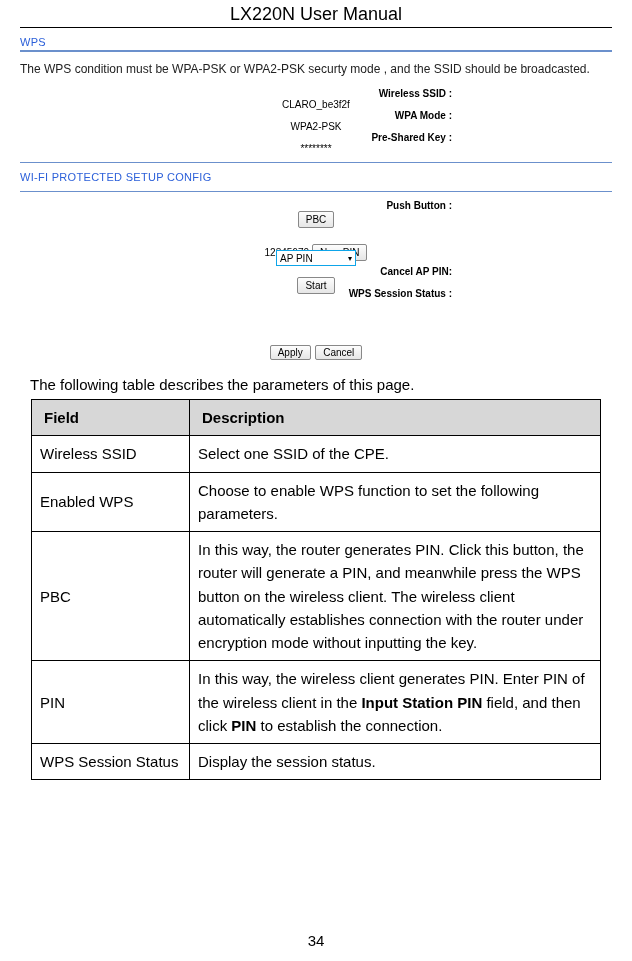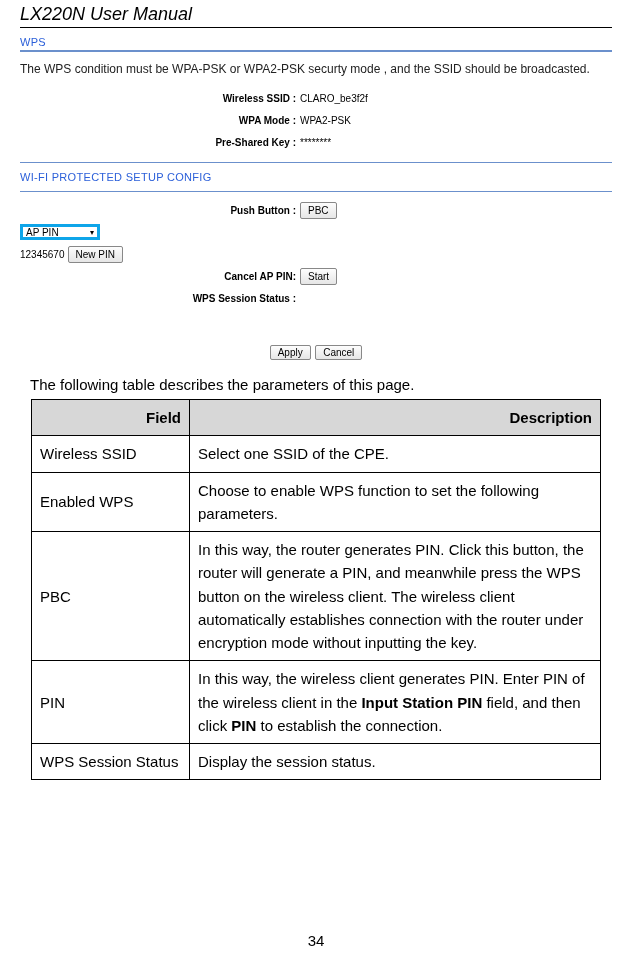--- a/index.html
+++ b/index.html
@@ -6,26 +6,25 @@
     body {
       width: 632px;
       height: 961px;
       background: #fff;
       font-family: Arial, Helvetica, sans-serif;
       color: #000;
       position: relative;
       padding: 0 20px;
     }
     .page-header {
-      text-align: left;
+      text-align: center;
       font-size: 18px;
       padding: 4px 0 2px;
       border-bottom: 1px solid #000;
       margin-bottom: 8px;
-      font-style: italic;
     }
     .section-title {
       color: #2b5fd9;
       font-size: 11px;
       font-weight: normal;
       margin: 6px 0 2px 0;
       letter-spacing: 0.3px;
     }
     .hr-thick {
       height: 2px;
@@ -47,20 +46,21 @@
     .kv-block {
       font-size: 10px;
       margin: 8px auto 10px;
       width: 100%;
     }
     .kv-row {
       display: flex;
       align-items: center;
       height: 20px;
       margin-bottom: 2px;
+      flex-direction: column;
     }
     .kv-label {
       width: 280px;
       text-align: right;
       font-weight: bold;
       padding-right: 4px;
     }
     .kv-value {
       display: flex;
       align-items: center;
@@ -83,27 +83,28 @@
       padding: 1px 7px;
       border: 1px solid #888;
       background: linear-gradient(#fdfdfd,#e6e6e6);
       border-radius: 2px;
       cursor: pointer;
       line-height: 1.3;
     }
     .select-sm {
       font-size: 10px;
       height: 16px;
-      border: 3px solid #0ea5e9;
+      border: 1px solid #0ea5e9;
       background: #fff;
       padding: 0 14px 0 3px;
       position: relative;
       display: inline-flex;
       align-items: center;
       width: 80px;
+      margin-top: 28px;
     }
     .select-sm::after {
       content: "▾";
       position: absolute;
       right: 3px;
       font-size: 8px;
     }
     .bottom-buttons {
       text-align: center;
       margin: 34px 0 16px;
@@ -120,21 +121,21 @@
     }
     table.desc th, table.desc td {
       border: 1px solid #000;
       padding: 6px 8px;
       vertical-align: top;
       line-height: 1.55;
     }
     table.desc th {
       background: #d7d7d7;
       font-weight: bold;
-      text-align: right;
+      text-align: left;
       padding-left: 12px;
     }
     table.desc td.field-col {
       width: 158px;
       vertical-align: middle;
     }
     .page-number {
       position: absolute;
       bottom: 12px;
       left: 0;

